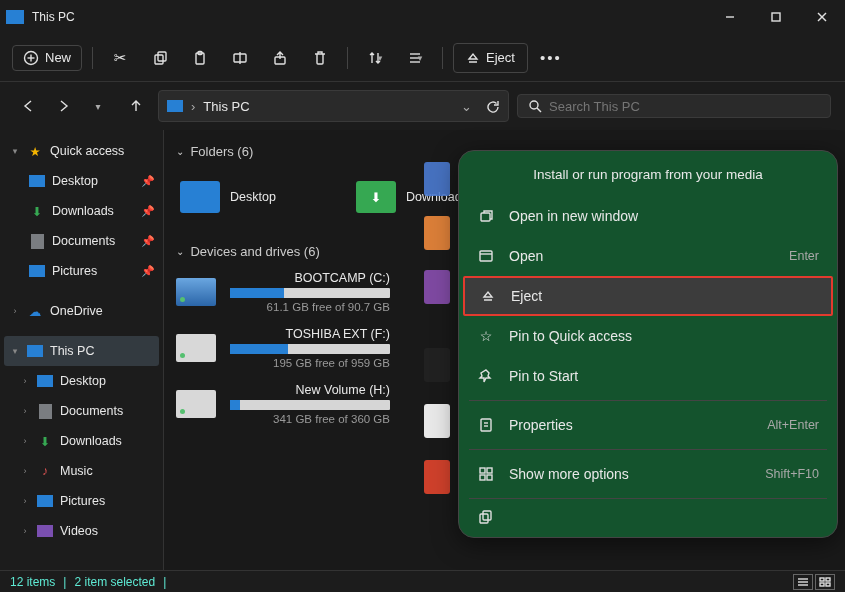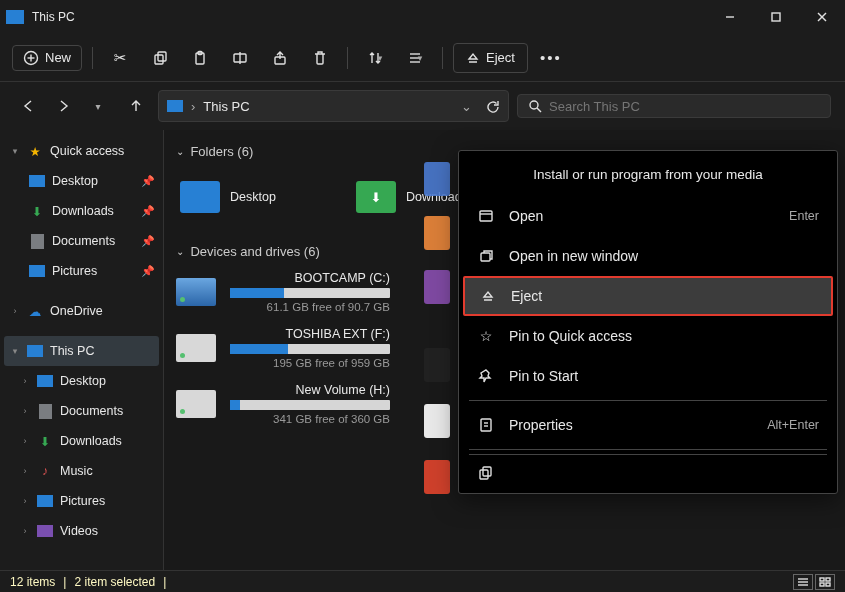--- a/index.html
+++ b/index.html
@@ -57,33 +57,33 @@
 .drive .dinfo { display: flex; flex-direction: column; gap: 3px; align-items: flex-end; }
 .drive .dname { font-size: 12.5px; }
 .bar { width: 160px; height: 10px; background: #d6d6d6; border-radius: 1px; position: relative; }
 .bar .fill { position: absolute; left: 0; top: 0; height: 100%; background: #2780d4; }
 .drive .dfree { font-size: 11.5px; color: #999; }
 
 
 .rcol-icon { position: absolute; width: 26px; height: 34px; border-radius: 3px; opacity: .9; }
 
 
-.ctxmenu { position: absolute; top: 150px; left: 458px; width: 380px; background: #000000; border: 1px solid #444; border-radius: 3px; padding: 4px; box-shadow: 0 6px 24px rgba(0,0,0,.5); }
+.ctxmenu { position: absolute; top: 150px; left: 458px; width: 380px; background: #14532d; border: 1px solid #444; border-radius: 16px; padding: 4px; box-shadow: 0 6px 24px rgba(0,0,0,.5); }
 .ctx-header { text-align: center; padding: 12px 8px 14px; font-size: 13.5px; color: #e8e8e8; }
 .ctxitem { display: flex; align-items: center; gap: 14px; height: 40px; padding: 0 14px; border-radius: 4px; font-size: 14px; }
 .ctxitem .cicon { width: 18px; display: flex; justify-content: center; }
 .ctxitem .shortcut { margin-left: auto; color: #a8a8a8; font-size: 12.5px; }
 .ctx-sep { height: 1px; background: #444; margin: 4px 6px; }
 .ctxitem.highlight { border: 2px solid #e23b2e; border-radius: 2px;}
 .ctxitem.hovbg { background: #3c3c3c; }
 .ctx-copy-row { display: flex; padding: 6px 14px 8px; }
 .ctx-copy-row .cicon { width: 18px; }
 
 
-.statusbar { position: absolute; bottom: 0; left: 0; right: 0; height: 22px; background: #1c1c1c; border-top: 1px solid #333; display: flex; align-items: center; padding: 0 10px; gap: 8px; font-size: 12px; color: #fef9c3; }
+.statusbar { position: absolute; bottom: 0; left: 0; right: 0; height: 22px; background: #1c1c1c; border-top: 1px solid #333; display: flex; align-items: center; padding: 0 10px; gap: 8px; font-size: 12px; color: #5eead4; }
 .statusbar .viewbtn { margin-left: auto; display: flex; gap: 2px; }
 .statusbar .vb { width: 20px; height: 16px; border: 1px solid #666; display: flex; align-items: center; justify-content: center; }
 
 
 svg { display: block; }
 .ic { stroke: #e0e0e0; stroke-width: 1.4; fill: none; }
 .ico-text { font-size: 15px; color: #e0e0e0; }
 </style>
 </head>
 <body>
@@ -370,35 +370,35 @@
       </div>
     </div>
   </div>
 </div>
 
 <div class="ctxmenu">
   <div class="ctx-header">Install or run program from your media</div>
   <div class="ctxitem">
     <span class="cicon">
         <svg width="16" height="16">
+          <rect class="ic" x="3" y="5" width="9" height="8" rx="1"></rect>
+          <path class="ic" d="M6 5V3h8v8h-2"></path>
+        </svg>
+      </span>
+    <span>Open in new window</span>
+  </div>
+  <div class="ctxitem">
+    <span class="cicon">
+        <svg width="16" height="16">
           <rect class="ic" x="2" y="3" width="12" height="10" rx="1"></rect>
           <line class="ic" x1="2" y1="6" x2="14" y2="6"></line>
         </svg>
       </span>
     <span>Open</span>
     <span class="shortcut">Enter</span>
-  </div>
-  <div class="ctxitem">
-    <span class="cicon">
-        <svg width="16" height="16">
-          <rect class="ic" x="3" y="5" width="9" height="8" rx="1"></rect>
-          <path class="ic" d="M6 5V3h8v8h-2"></path>
-        </svg>
-      </span>
-    <span>Open in new window</span>
   </div>
   <div class="ctxitem highlight hovbg">
     <span class="cicon">
         <svg width="16" height="16">
           <path class="ic" d="M4 9l4-5 4 5z M4 12h8"></path>
         </svg>
       </span>
     <span>Eject</span>
   </div>
   <div class="ctxitem">
@@ -419,20 +419,32 @@
         <svg width="16" height="16">
           <rect class="ic" x="3" y="2" width="10" height="12" rx="1"></rect>
           <line class="ic" x1="6" y1="6" x2="10" y2="6"></line>
           <line class="ic" x1="6" y1="9" x2="10" y2="9"></line>
         </svg>
       </span>
     <span>Properties</span>
     <span class="shortcut">Alt+Enter</span>
   </div>
   <div class="ctx-sep"></div>
+  <div class="ctxitem">
+    <span class="cicon">
+        <svg width="16" height="16">
+          <rect class="ic" x="2" y="2" width="5" height="5"></rect>
+          <rect class="ic" x="9" y="2" width="5" height="5"></rect>
+          <rect class="ic" x="2" y="9" width="5" height="5"></rect>
+          <rect class="ic" x="9" y="9" width="5" height="5"></rect>
+        </svg>
+      </span>
+    <span>Show more options</span>
+    <span class="shortcut">Shift+F10</span>
+  </div>
   <div class="ctx-sep"></div>
   <div class="ctx-copy-row">
     <span class="cicon">
         <svg width="16" height="16">
           <rect class="ic" x="3" y="5" width="8" height="9" rx="1"></rect>
           <rect class="ic" x="6" y="2" width="8" height="9" rx="1"></rect>
         </svg>
       </span>
   </div>
 </div>

